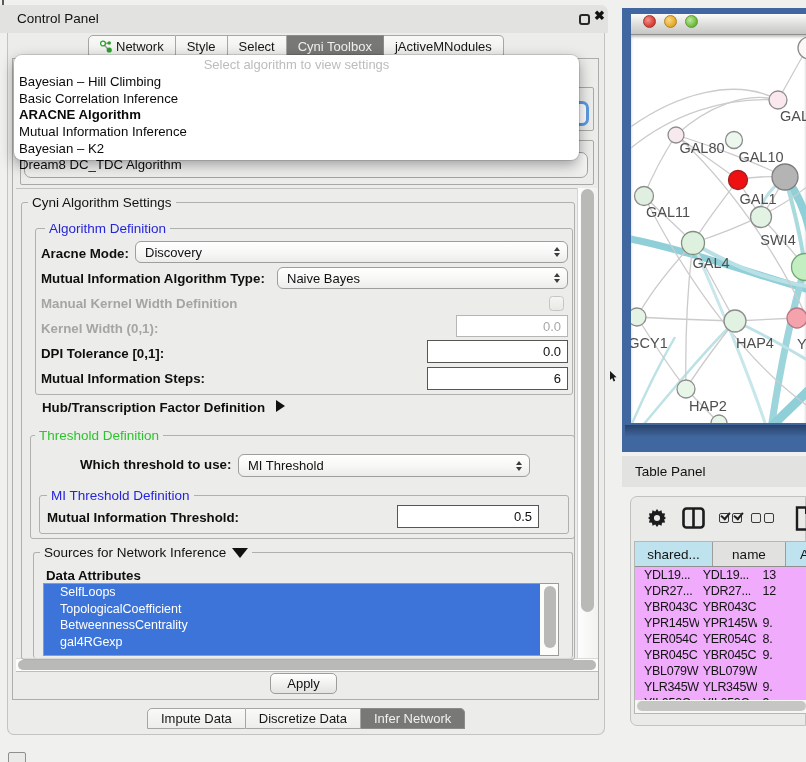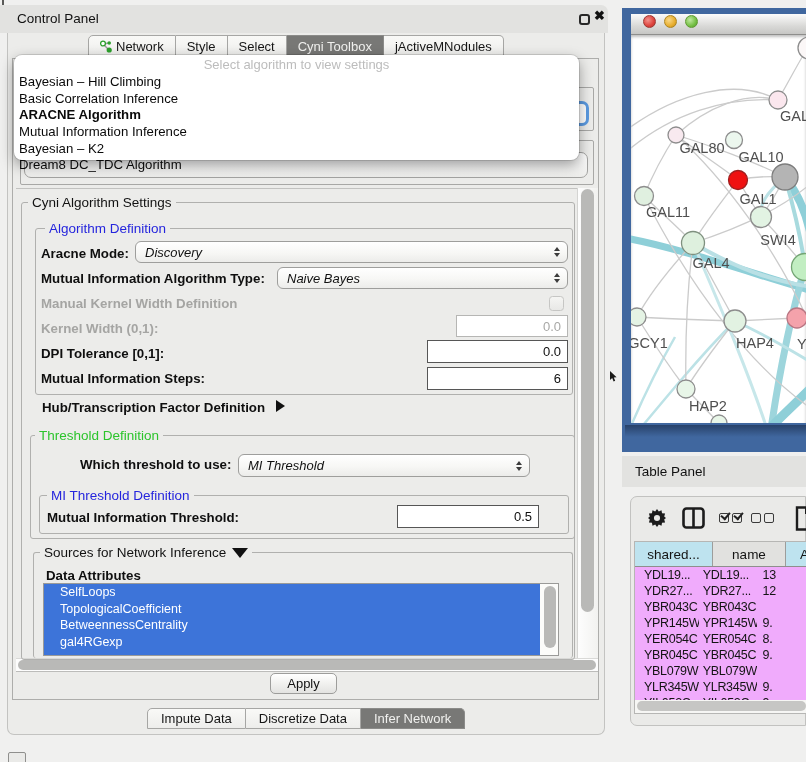--- a/index.html
+++ b/index.html
@@ -53,21 +53,21 @@
 
   #grp-cyni { left:21px; top:202px; width:554px; height:458px; }
   #grp-algdef { left:35px; top:228px; width:538px; height:167px; }
   #grp-threshold { left:30px; top:435px; width:545px; height:104px;text-align:center; }
   #grp-mithr { left:39px; top:495px; width:530px; height:39px; }
 
   .lbl { font-size:13.3px; font-weight:bold; color:#0f0f0f; white-space:nowrap; }
   .lbl.disabled { color:#a5a5a3; }
 
   .combo { background:linear-gradient(#ffffff,#f7f7f5 55%,#ececea); border:1px solid #9e9e9c; border-radius:6px;
-           font-size:13px; color:#111; display:flex; align-items:center; padding-left:9px;font-style:italic; }
+           font-size:13px; color:#111; display:flex; align-items:center; padding-left:9px; }
   .combo .arrows { position:absolute; right:7px; top:0; height:100%; display:flex; flex-direction:column; justify-content:center; gap:2px; }
   .combo .arrows span { width:0; height:0; border-left:3.5px solid transparent; border-right:3.5px solid transparent; }
   .combo .arrows .up { border-bottom:4.5px solid #3c3c3c; }
   .combo .arrows .dn { border-top:4.5px solid #3c3c3c; }
 
   .field { background:#ffffff; border:1.5px solid #565656; font-size:13px; color:#0e0e0e;
            display:flex; align-items:center; justify-content:flex-end; padding-right:6px; }
   .field.disabled { border:1px solid #b6b6b4; color:#a8a8a6; }
 
   #aracne-label { left:41px; top:246px; }

